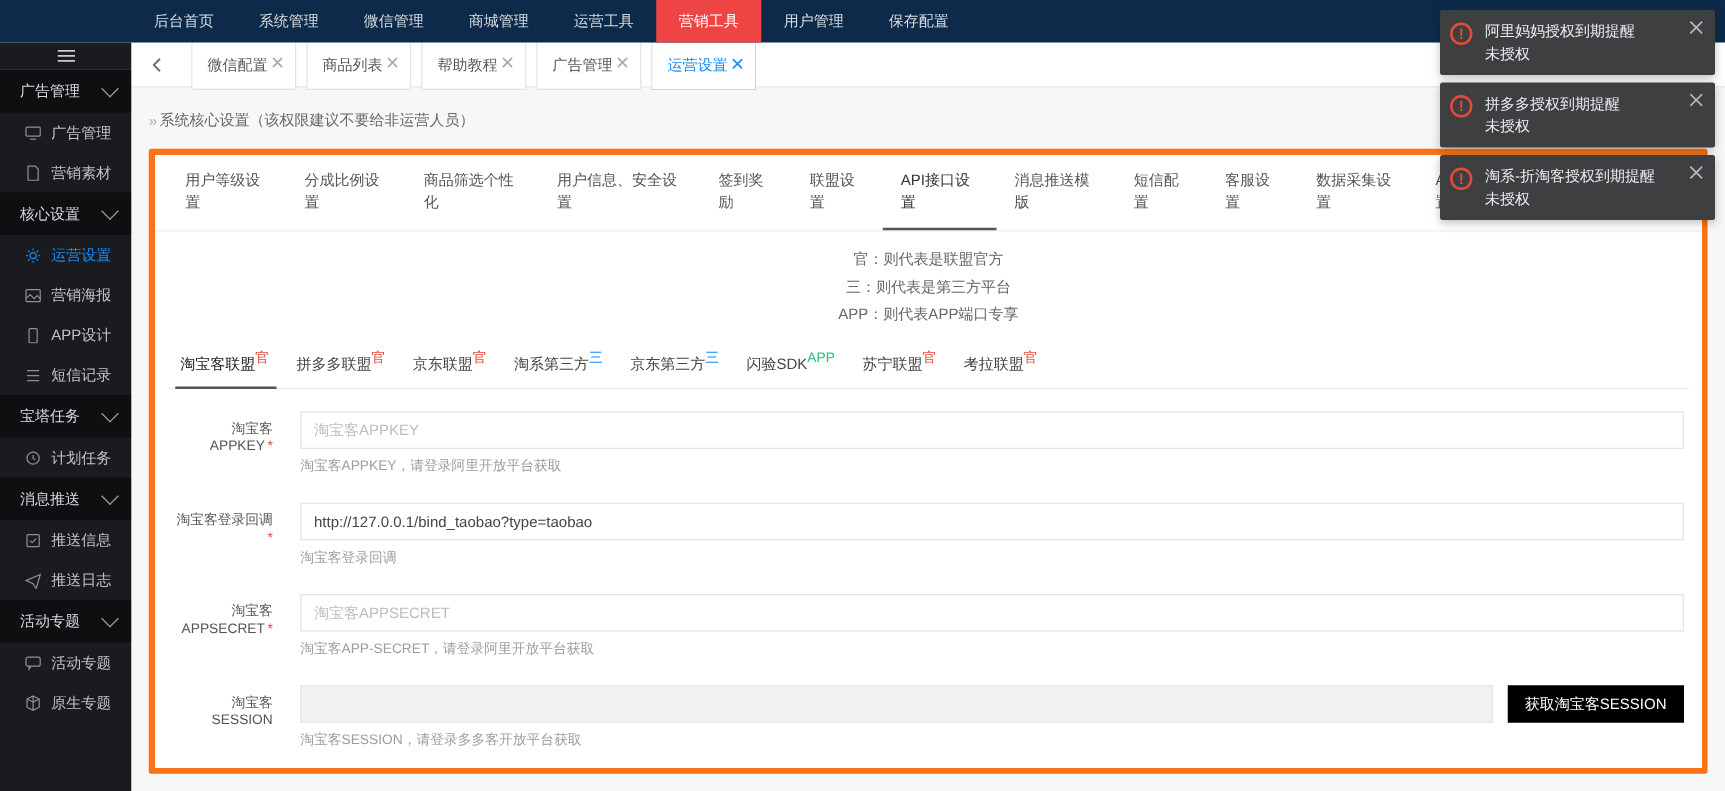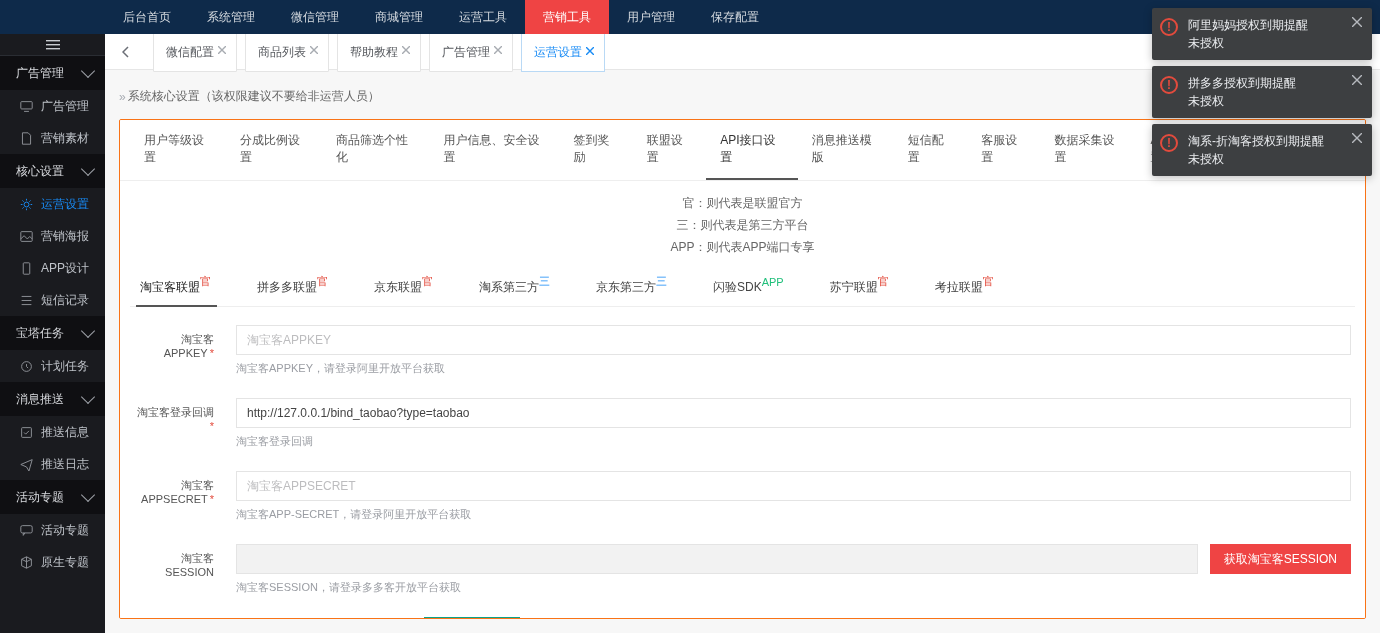--- a/index.html
+++ b/index.html
@@ -30,51 +30,51 @@
 .tabbar .back svg { width:8px; height:12px; stroke:#6b6e76; fill:none; stroke-width:1.5;}
 .tabbar .tab { position:relative; padding:0 22px 0 12px; height:40px; line-height:24px; border:1px solid #e4e4e4; background:#fff; color:#56595e; border-radius:1px; font-size:12px; display:flex; align-items:center;}
 .tabbar .tab .x { position:absolute; right:6px; top:5px; width:12px; height:12px; }
 .tabbar .tab .x svg { width:8px; height:8px; stroke:#a7abb1; stroke-width:1.4; }
 .tabbar .tab.active { color:#188bf5; border-color:#b9d9f5; border-top:2px solid #188bf5; }
 .tabbar .tab.active .x svg { stroke:#188bf5; }
 
 .crumb { padding:18px 14px 0 14px; color:#666; font-size:12px; display:flex; align-items:center; gap:4px;}
 .crumb .dbl { letter-spacing:-2px; color:#a8acb3; }
 
-.panel { margin:14px 14px 14px 14px; background:#fff; border:1px solid #f97316; border-radius:2px; flex:1; overflow:auto; }
+.panel { margin:14px 14px 14px 14px; background:#fff; border:5px solid #f97316; border-radius:2px; flex:1; overflow:auto; }
 
 .subtabs { display:flex; border-bottom:1px solid #eee; padding:0 10px;}
 .subtabs a { display:inline-block; padding:12px 14px; color:#555; font-size:12px; text-decoration:none; border-bottom:2px solid transparent;}
 .subtabs a.active { color:#333; border-bottom:2px solid #555;}
 .subtabs .extra { margin-left:auto; display:flex; gap:18px; align-items:center; padding-right:14px; color:#444;}
 
 .notes { padding:12px 14px 4px 14px; color:#666; line-height:20px;}
 .notes div { margin-bottom:2px;text-align:center;}
 
-.alliance-tabs { display:flex; border-bottom:1px solid #eee; margin:6px 10px 0 10px;gap:24px;}
+.alliance-tabs { display:flex; border-bottom:1px solid #eee; margin:6px 10px 0 10px;}
 .alliance-tabs .at { position:relative; padding:10px 10px; color:#444; font-size:12px; display:flex; align-items:center; gap:2px;}
 .alliance-tabs .at.active { color:#222; }
 .alliance-tabs .at.active::after { content:""; position:absolute; left:6px; right:6px; bottom:-1px; height:2px; background:#555;}
 .badge { font-size:11px; position:relative; top:-6px; left:-2px;}
 .badge.red { color:#e34b3d;}
 .badge.blue { color:#188bf5;}
 .badge.green { color:#1fbf7a;}
 
 .form { padding:18px 14px 24px 14px;}
 .row { display:flex; align-items:flex-start; margin-bottom:22px;}
 .row .lab { width:80px; text-align:right; padding-top:7px; color:#555; font-size:11px; line-height:14px;}
 .row .lab .star { color:#e34b3d; margin-left:2px;}
 .row .ctrl { flex:1; margin-left:22px;}
 .row .ctrl input { width:100%; height:30px; border:1px solid #e4e4e4; padding:0 10px; font-size:12px; color:#444; outline:none;}
 .row .ctrl input::placeholder { color:#bdbdbf;}
 .row .ctrl input[readonly] { background:#f2f2f2; color:#999;}
 .row .hint { color:#9a9da3; font-size:11px; margin-top:6px;}
 .session-wrap { display:flex; gap:12px;}
 .session-wrap input { flex:1;}
-.btn-green { background:#ef4444; color:#fff; border:none; height:30px; padding:0 14px; font-size:12px; cursor:pointer;}
+.btn-green { background:#000000; color:#fff; border:none; height:30px; padding:0 14px; font-size:12px; cursor:pointer;}
 .btn-save { background:#0aa38a; color:#fff; border:none; height:30px; padding:0 22px; font-size:13px; cursor:pointer; margin-left:290px;}
 
 
 .toasts { position:absolute; right:8px; top:8px; width:220px; display:flex; flex-direction:column; gap:6px; z-index:20;}
 .toast { background:#3d3f41; color:#eaecef; border-radius:2px; padding:8px 24px 8px 36px; position:relative; font-size:12px; line-height:18px; box-shadow:0 2px 8px rgba(0,0,0,.25);}
 .toast .ti { position:absolute; left:8px; top:10px; width:18px; height:18px; border:2px solid #e34b3d; border-radius:50%; display:flex; align-items:center; justify-content:center; color:#e34b3d; font-weight:bold; font-size:12px;}
 .toast .close { position:absolute; right:6px; top:6px; width:14px; height:14px; }
 .toast .close svg { width:10px; height:10px; stroke:#b6b9be; stroke-width:1.4;}
 </style>
 </head>

